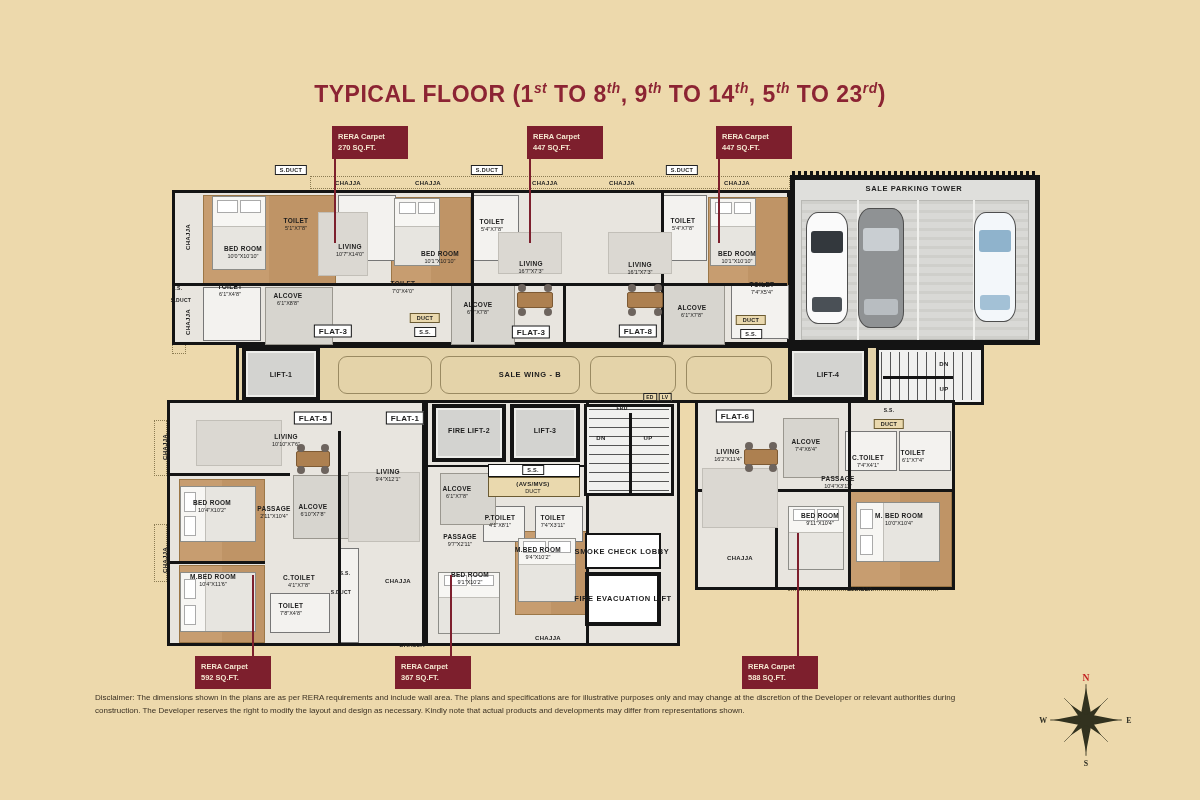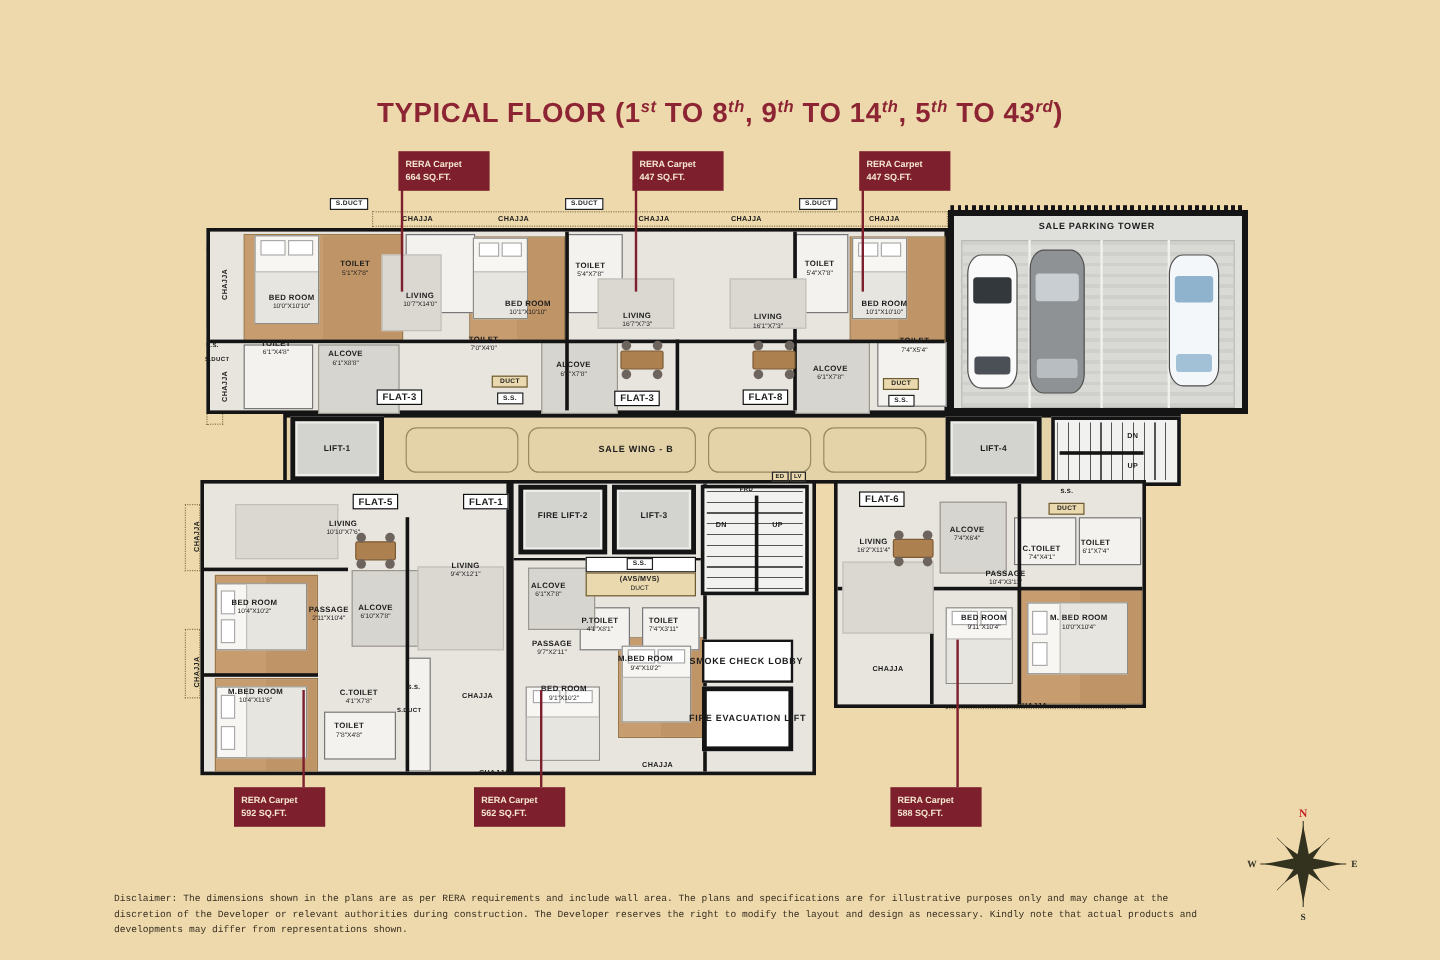--- a/index.html
+++ b/index.html
@@ -46,28 +46,28 @@
   .lbl.tag{background:#fff;border:1.5px solid #111;padding:1px 4px;}
   .lbl.tag .t{font-size:8px;}
   .lbl.whitebox{background:#fff;border:1px solid #222;padding:1px 4px;}
   .lbl.whitebox .t{font-size:5.5px;}
   .lbl.beigebox{background:#ead9ae;border:1px solid #6b5b33;padding:1px 6px;}
   .lbl.beigebox .t{font-size:5.5px;}
   .lbl.edlv{background:#ead9ae;border:1px solid #222;padding:0 2px;}
   .lbl.edlv .t{font-size:5px;}
   .rera{position:absolute;width:76px;background:#7d1f2d;color:#f4e6d0;padding:5px 6px;z-index:50;box-sizing:border-box;font-size:7.5px;font-weight:bold;line-height:1.5;}
   .leader{position:absolute;width:2px;background:#7d1f2d;z-index:45;}
-  #disclaimer{position:absolute;left:95px;top:744px;width:905px;font-size:8px;color:#3a3022;line-height:1.6;font-family:Liberation Mono, monospace;}
+  #disclaimer{position:absolute;left:95px;top:692px;width:905px;font-size:8px;color:#3a3022;line-height:1.6;}
 </style>
 </head>
 <body>
 
 <div id="plan">
 
-  <h1 id="page-title"><span>TYPICAL FLOOR  (1</span><sup>st</sup><span> TO 8</span><sup>th</sup><span>, 9</span><sup>th</sup><span> TO 14</span><sup>th</sup><span>, 5</span><sup>th</sup><span> TO 43</span><sup>rd</sup><span>)</span></h1>
+  <h1 id="page-title"><span>TYPICAL FLOOR  (1</span><sup>st</sup><span> TO 8</span><sup>th</sup><span>, 9</span><sup>th</sup><span> TO 14</span><sup>th</sup><span>, 5</span><sup>th</sup><span> TO 23</span><sup>rd</sup><span>)</span></h1>
 
   <div class="chajja" style="left:310px;top:176px;width:480px;height:13px;"></div>
   <div class="chajja" style="left:172px;top:206px;width:14px;height:66px;"></div>
   <div class="chajja" style="left:172px;top:292px;width:14px;height:62px;"></div>
   <div class="chajja" style="left:154px;top:420px;width:13px;height:56px;"></div>
   <div class="chajja" style="left:154px;top:524px;width:13px;height:58px;"></div>
   <div class="chajja" style="left:336px;top:574px;width:120px;height:12px;"></div>
   <div class="chajja" style="left:352px;top:632px;width:210px;height:13px;"></div>
   <div class="chajja" style="left:700px;top:550px;width:82px;height:12px;"></div>
   <div class="chajja" style="left:788px;top:578px;width:150px;height:13px;"></div>
@@ -536,41 +536,41 @@
         <div class="t">FLAT-5</div>
       </div>
       <div class="lbl tag" style="left: 405px; top: 418px;">
         <div class="t">FLAT-1</div>
       </div>
       <div class="lbl tag" style="left: 735px; top: 416px;">
         <div class="t">FLAT-6</div>
       </div>
       <div class="rera" style="left: 332px; top: 126px;">
         <div>RERA Carpet</div>
-        <div>664 SQ.FT.</div>
+        <div>270 SQ.FT.</div>
       </div>
       <div class="leader" style="left: 334px; top: 158px; height: 85px;"></div>
       <div class="rera" style="left: 527px; top: 126px;">
         <div>RERA Carpet</div>
         <div>447 SQ.FT.</div>
       </div>
       <div class="leader" style="left: 529px; top: 158px; height: 85px;"></div>
       <div class="rera" style="left: 716px; top: 126px;">
         <div>RERA Carpet</div>
         <div>447 SQ.FT.</div>
       </div>
       <div class="leader" style="left: 718px; top: 158px; height: 85px;"></div>
       <div class="rera" style="left: 195px; top: 656px;">
         <div>RERA Carpet</div>
         <div>592 SQ.FT.</div>
       </div>
       <div class="leader" style="left: 252px; top: 575px; height: 81px;"></div>
       <div class="rera" style="left: 395px; top: 656px;">
         <div>RERA Carpet</div>
-        <div>562 SQ.FT.</div>
+        <div>367 SQ.FT.</div>
       </div>
       <div class="leader" style="left: 450px; top: 575px; height: 81px;"></div>
       <div class="rera" style="left: 742px; top: 656px;">
         <div>RERA Carpet</div>
         <div>588 SQ.FT.</div>
       </div>
       <div class="leader" style="left: 797px; top: 533px; height: 123px;"></div>
     </div>
 
   <svg viewBox="0 0 110 110" style="position:absolute;left:1038px;top:672px;width:96px;height:96px;">

